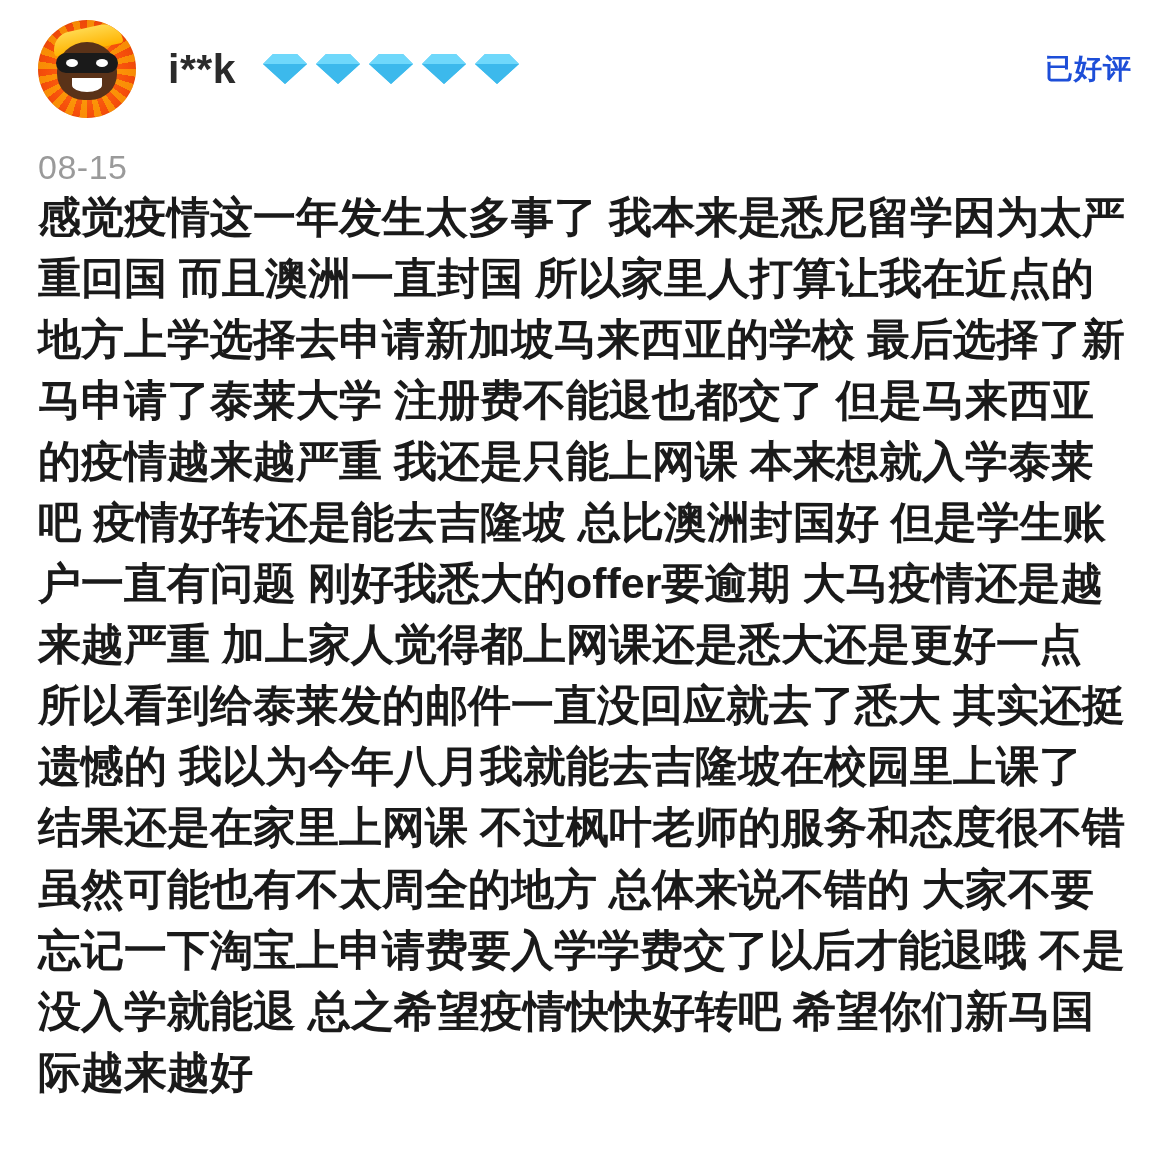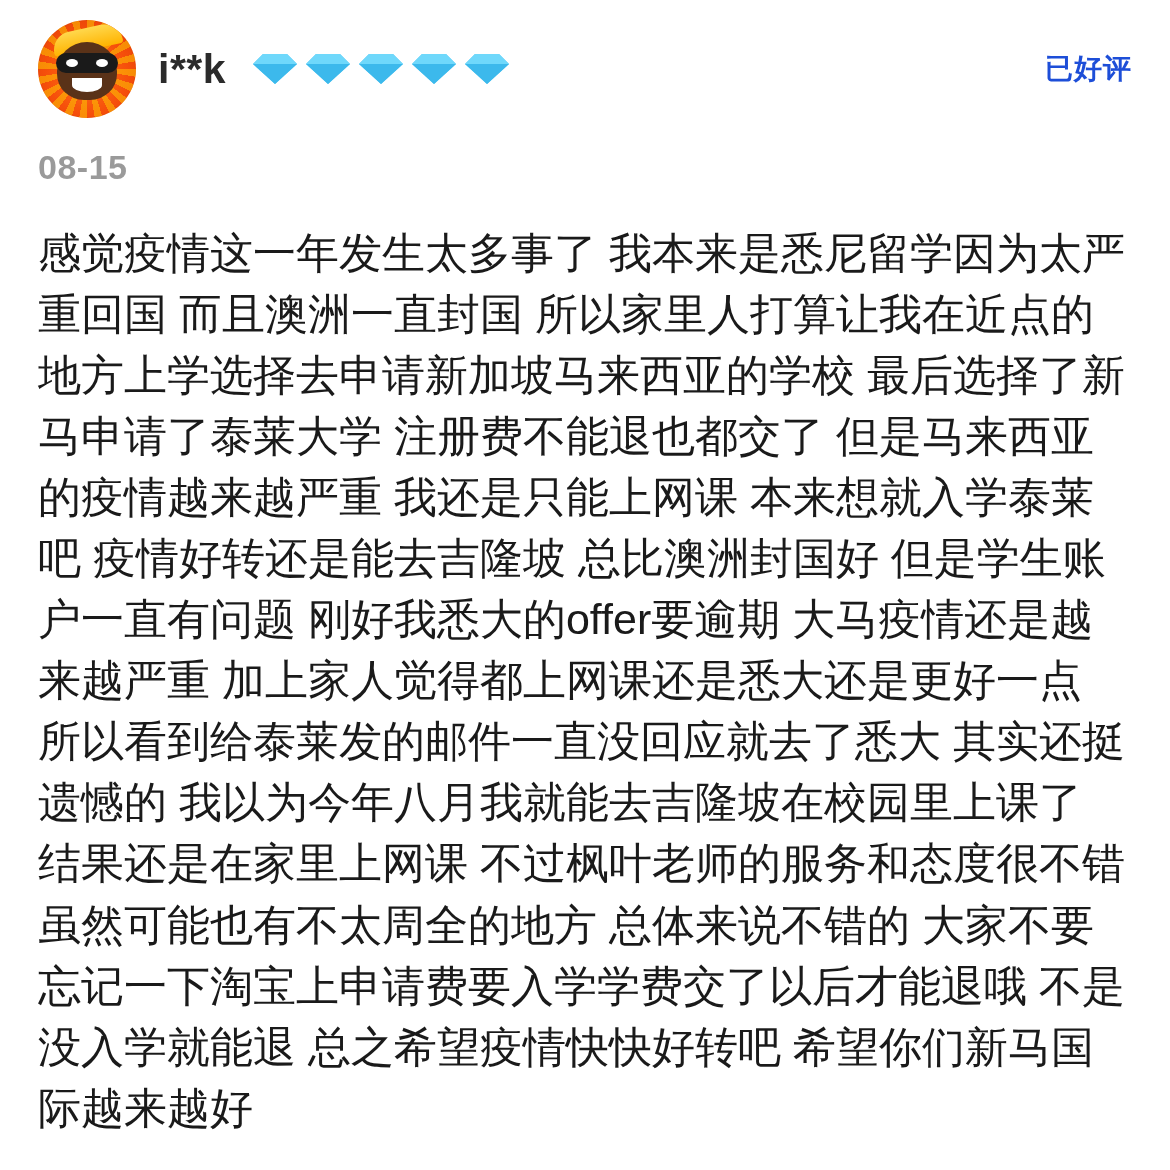--- a/index.html
+++ b/index.html
@@ -93,21 +93,21 @@
     position: absolute;
     left: 50%;
     top: 8%;
     transform: translateX(-50%) rotate(-12deg);
     width: 70px;
     height: 22px;
     border-radius: 34px 34px 6px 6px;
     background: linear-gradient(180deg, #ffd84d 0%, #ffb300 100%);
   }
   .username {
-    margin-left: 22px;
+    margin-left: 32px;
     font-size: 41px;
     font-weight: 700;
     color: #2b2b2b;
     letter-spacing: 0.5px;
     line-height: 1;
     white-space: nowrap;
   }
   .rating {
     margin-left: 26px;
     display: flex;
@@ -129,29 +129,28 @@
     white-space: nowrap;
     letter-spacing: 1px;
   }
   .meta-row {
     margin-top: 18px;
     display: flex;
     align-items: baseline;
     gap: 26px;
     color: #9a9a9a;
     font-size: 34px;
-    font-weight: 700;
+    font-weight: 400;
     letter-spacing: 0.5px;
   }
   .body-text {
-    margin-top: 36px;
     font-size: 43px;
     line-height: 1.42;
     color: #1a1a1a;
-    font-weight: 400;
+    font-weight: 700;
     letter-spacing: 0px;
     word-break: break-all;
     white-space: pre-wrap;
   }
 </style>
 </head>
 <body>
 
 <div class="review-card">
 

